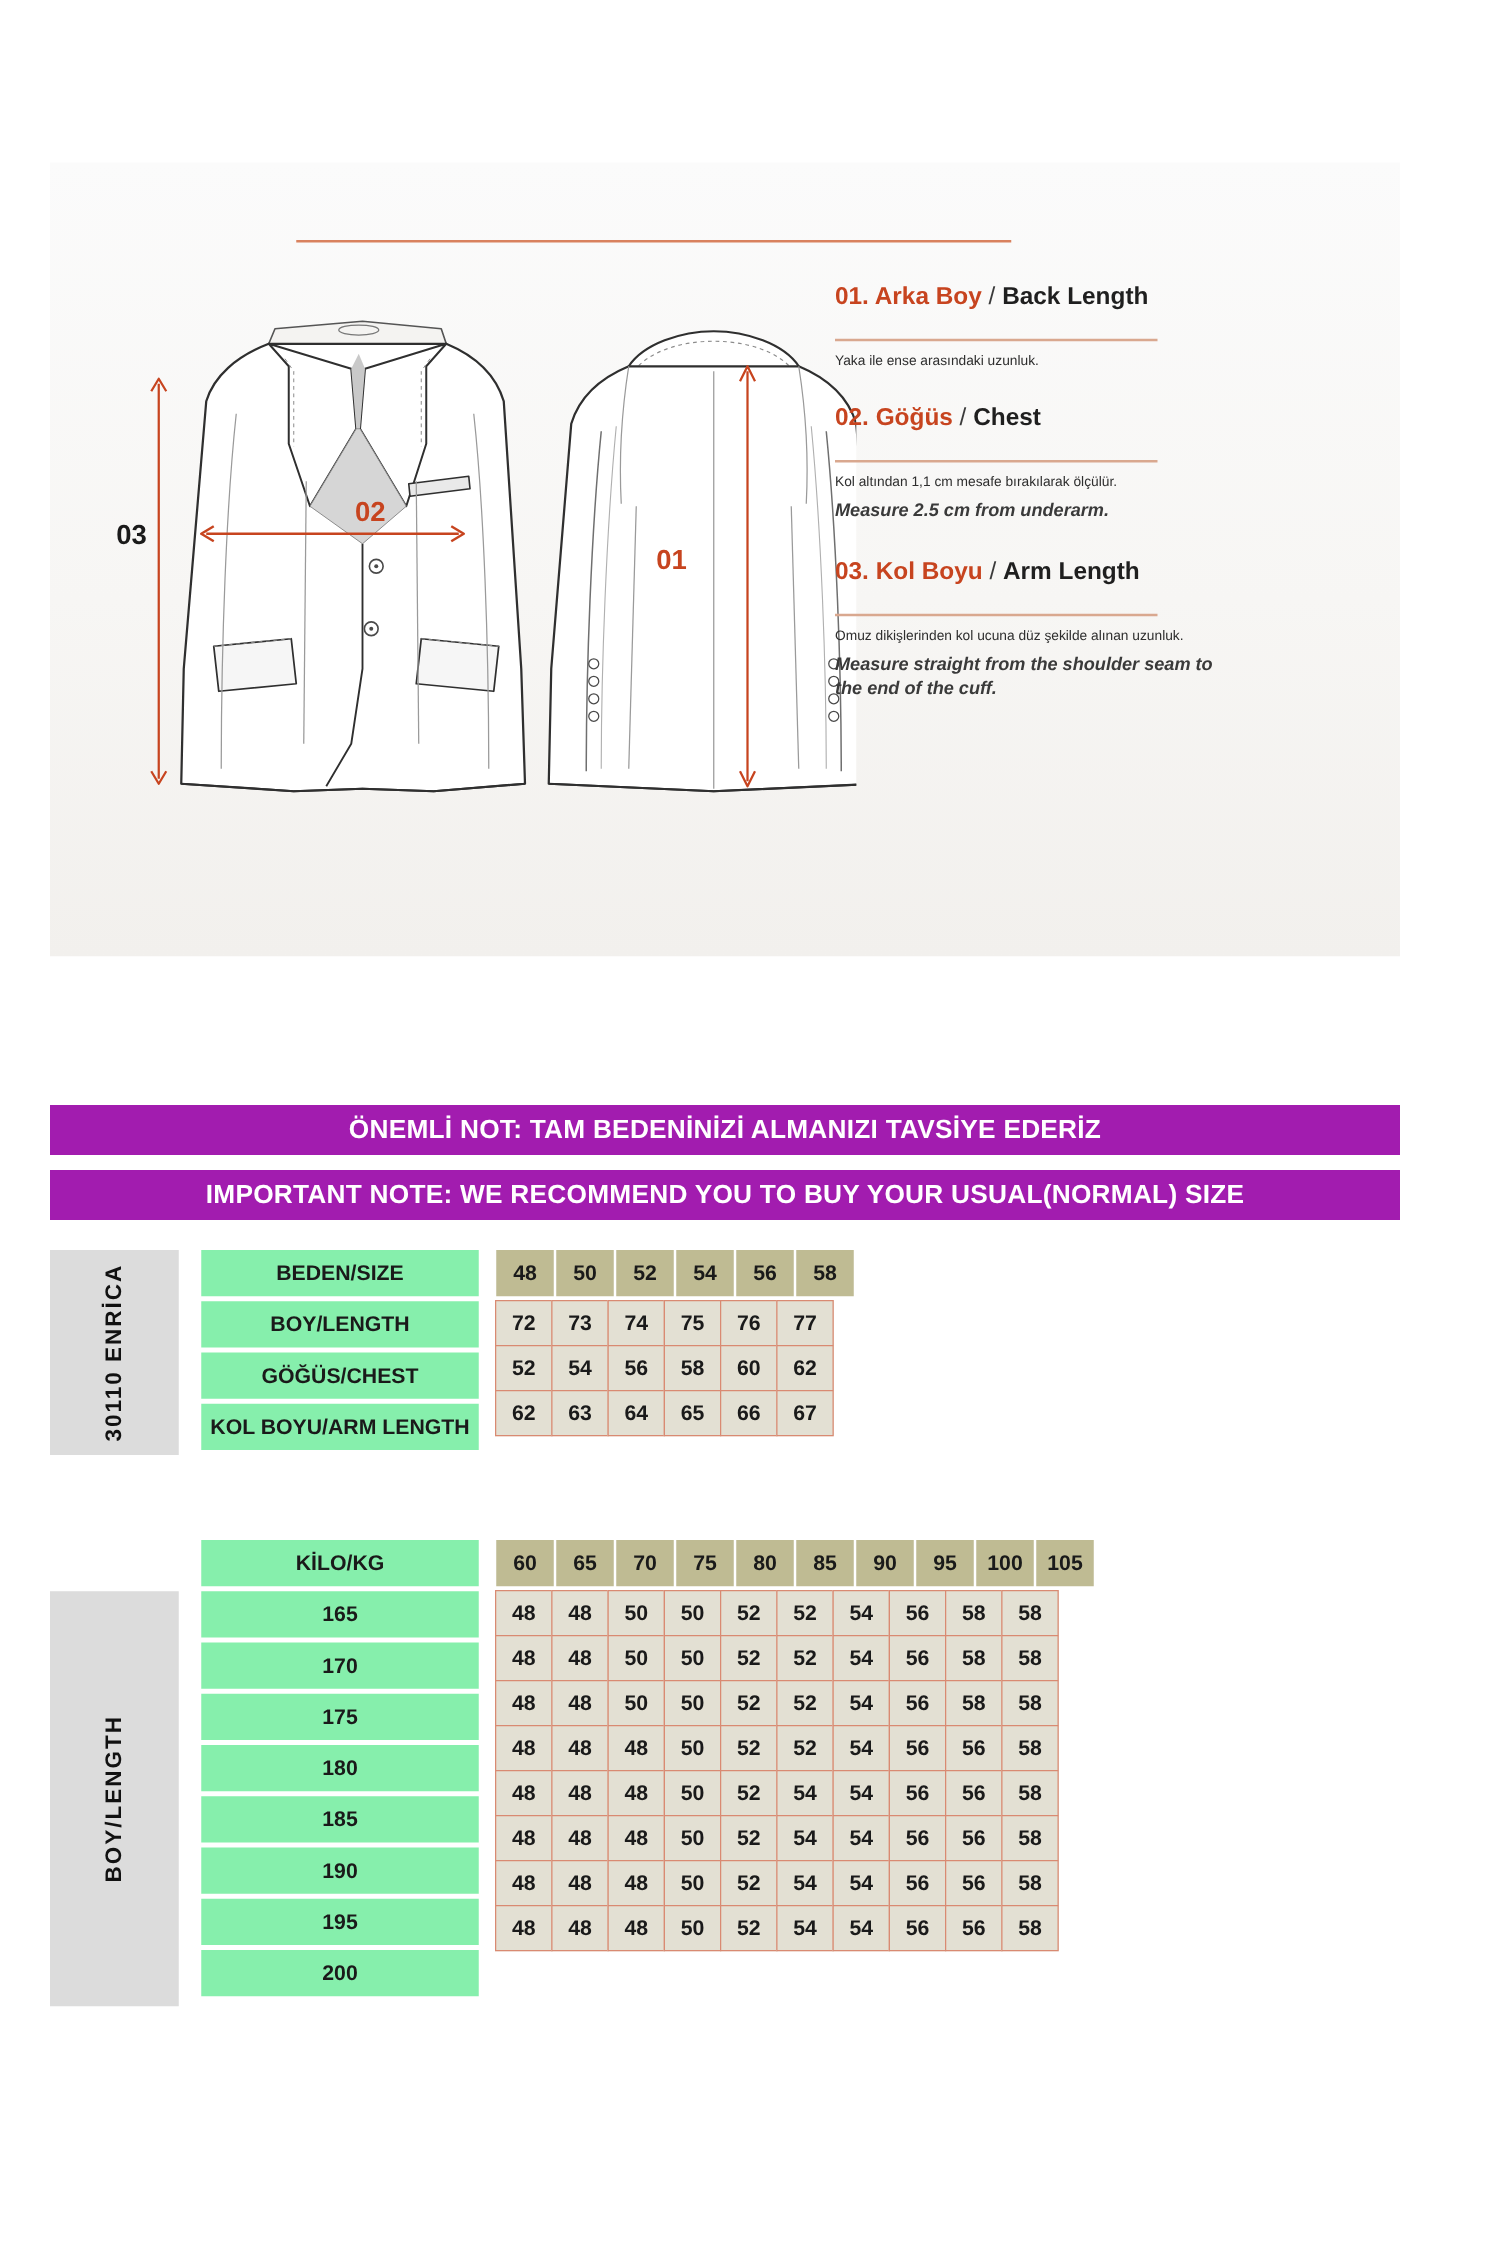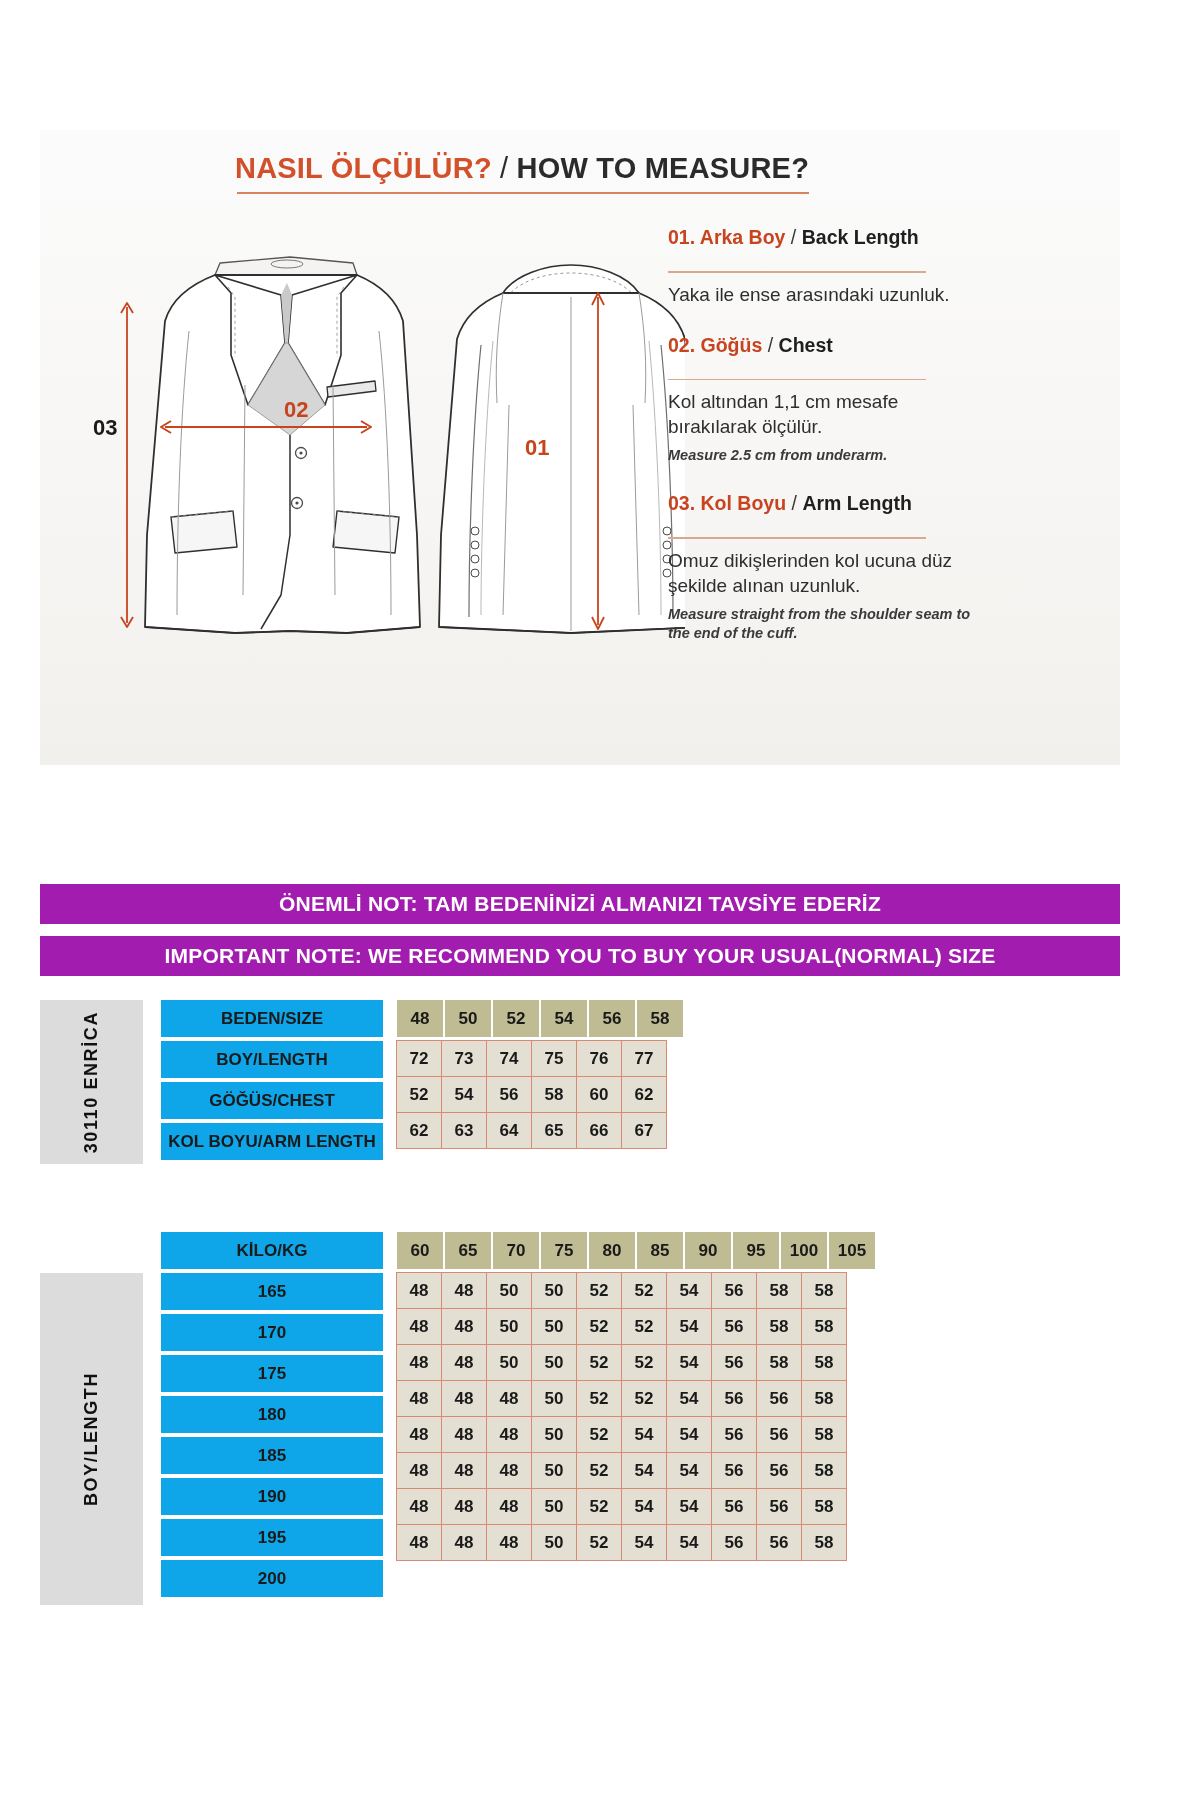--- a/index.html
+++ b/index.html
@@ -31,21 +31,21 @@
   .jackets{position:absolute;left:45px;top:105px;width:600px;height:420px;}
 
   
   .desc{position:absolute;left:628px;top:96px;width:430px;}
   .desc-block{margin-bottom:27px;}
   .desc-head{font-size:19.5px;font-weight:bold;white-space:nowrap;padding-bottom:21px;display:inline-block;}
   .desc-head .tr{color:#C7441F;}
   .desc-head .slash{color:#3a3a3a;font-weight:normal;}
   .desc-head .en{color:#1f1f1f;}
   .head-rule{width:258px;height:1.5px;background:#D9A88F;margin:1px 0 9px 0;}
-  .desc-tr{font-size:19px;color:#2e2e2e;line-height:1.32;margin-bottom:7px;max-width:320px;}
+  .desc-tr{font-size:11px;color:#2e2e2e;line-height:1.32;margin-bottom:7px;max-width:320px;}
   .desc-en{font-size:14.5px;color:#3a3a3a;font-style:italic;font-weight:bold;line-height:1.32;max-width:320px;}
 
   
   .banner{
     position:absolute;left:40px;width:1080px;height:40px;
     background:#a21caf;color:#ffffff;
     font-size:21px;font-weight:bold;letter-spacing:.2px;
     display:flex;align-items:center;justify-content:center;text-align:center;
   }
   #banner-tr{top:884px;}
@@ -61,21 +61,21 @@
     width:103px;background:#DCDCDC;color:#111;
     display:flex;align-items:center;justify-content:center;
   }
   .vlabel span{
     writing-mode:vertical-rl;transform:rotate(180deg);
     font-size:18px;font-weight:bold;letter-spacing:1.6px;white-space:nowrap;
   }
   .namecol{width:222px;}
 
   .name-cell{
-    height:37px;background:#0ea5e9;color:#1a1a1a;
+    height:37px;background:#86efac;color:#1a1a1a;
     display:flex;align-items:center;justify-content:center;
     font-size:17px;font-weight:bold;margin-bottom:4px;
   }
   .num-cell{
     width:46px;height:37px;
     display:flex;align-items:center;justify-content:center;
     font-size:17px;font-weight:bold;color:#1a1a1a;
   }
   .hdr-cell{background:#BFBB93;margin-right:2px;margin-bottom:4px;}
   .body-cell{background:#E3E0D3;border:1px solid #D98A72;margin-left:-1px;margin-top:-1px;width:46px;height:37px;box-sizing:border-box;}
@@ -83,23 +83,20 @@
   .body-grid{display:flex;flex-direction:column;}
   .body-line{display:flex;}
 </style>
 </head>
 <body>
 
 <div class="page">
 
   <div class="howto">
 
-    <div class="howto-title">
-      <span class="tr">NASIL ÖLÇÜLÜR?</span><span class="sep"> / </span><span class="en">HOW TO MEASURE?</span>
-    </div>
     <div class="title-rule"></div>
 
     <div class="jackets">
       <svg width="600" height="420" viewBox="0 0 600 420">
         <g fill="none" stroke="#3a3a3a" stroke-width="1.6" stroke-linejoin="round">
 
           <g>
 
             <path d="M130 40 L135 28 L205 22 L268 28 L272 40" stroke="#555" stroke-width="1.3" fill="#f4f3f1"></path>
             <ellipse cx="202" cy="29" rx="16" ry="4" stroke="#777" stroke-width="1" fill="none"></ellipse>

